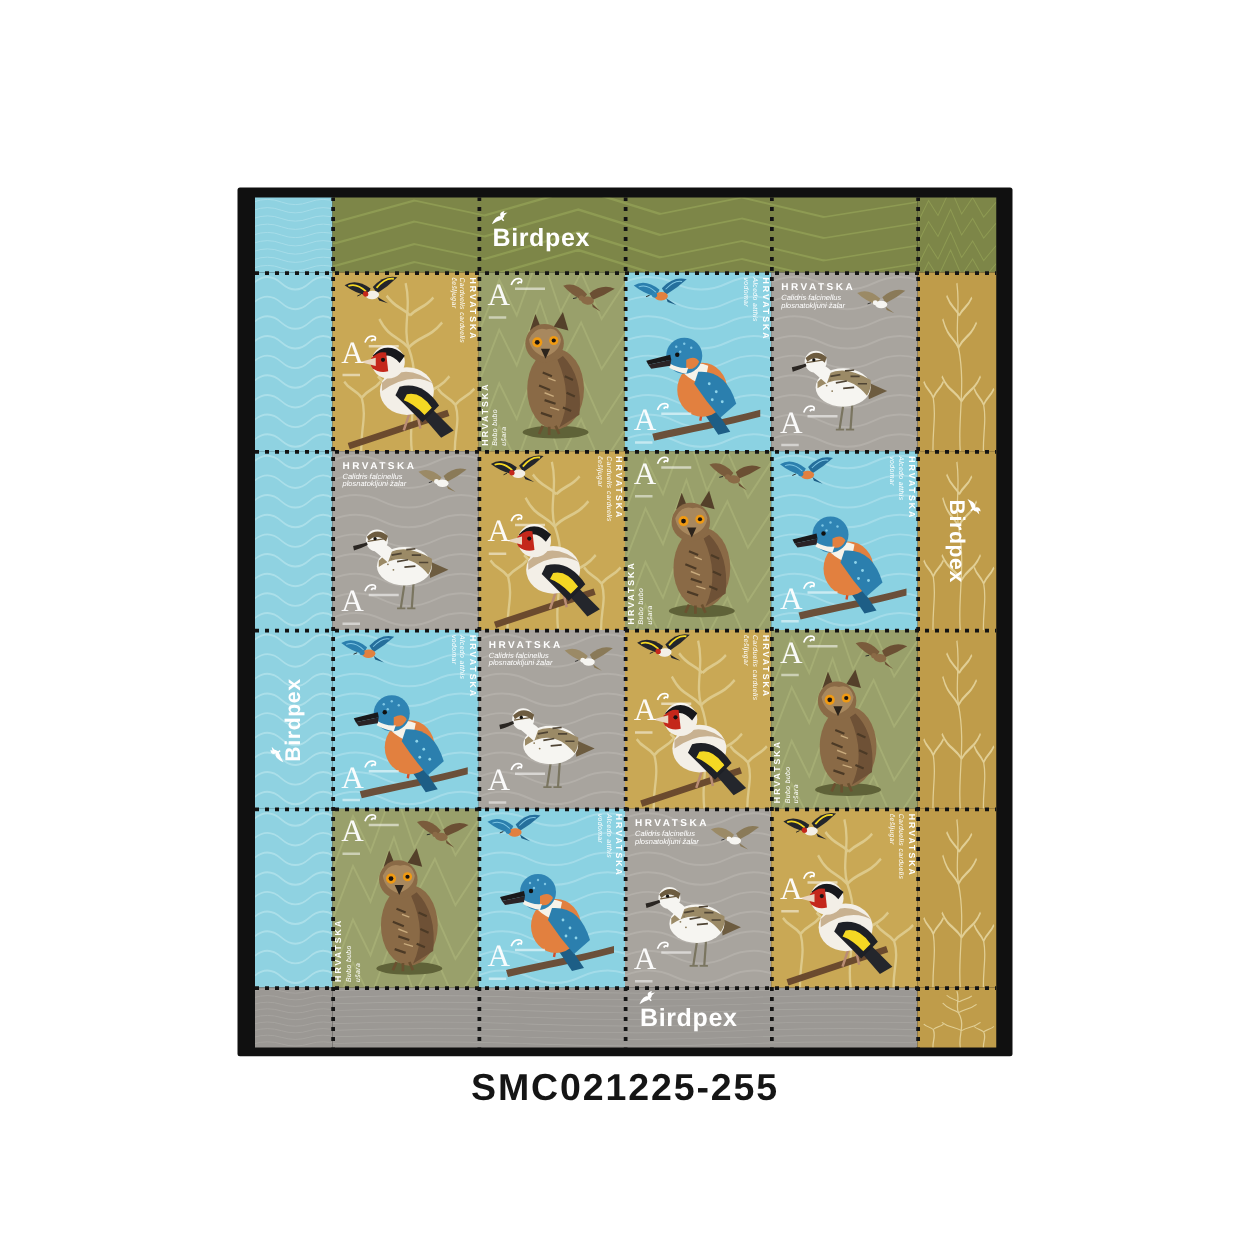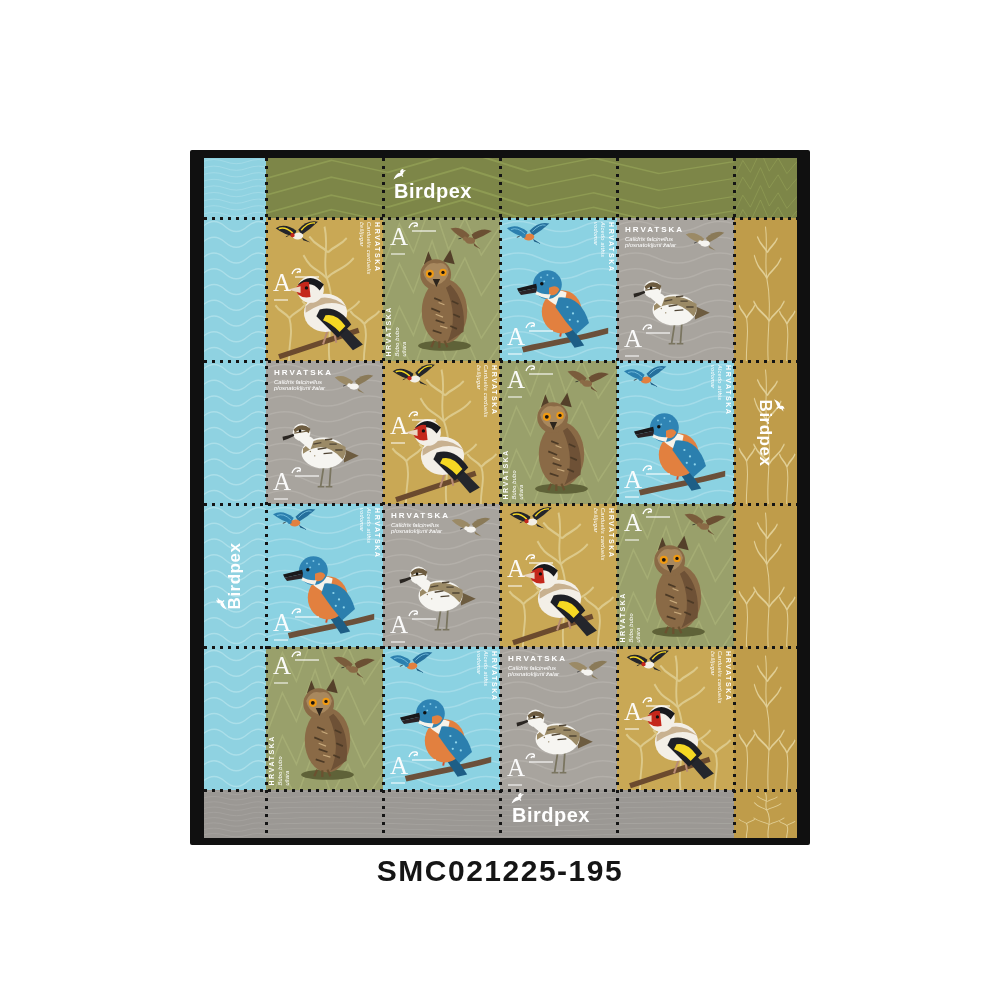--- a/index.html
+++ b/index.html
@@ -1031,13 +1031,13 @@
           </svg></div>
         <div class="vtext" style="right: 2px; top: 4px;">
           <div class="vt-country">HRVATSKA</div>
           <div class="vt-latin">Carduelis carduelis</div>
           <div class="vt-croat">češljugar</div>
         </div>
       </div>
     </div>
 </div>
 
-<div class="caption">SMC021225-195</div>
+<div class="caption">SMC021225-255</div>
 
 </body></html>

